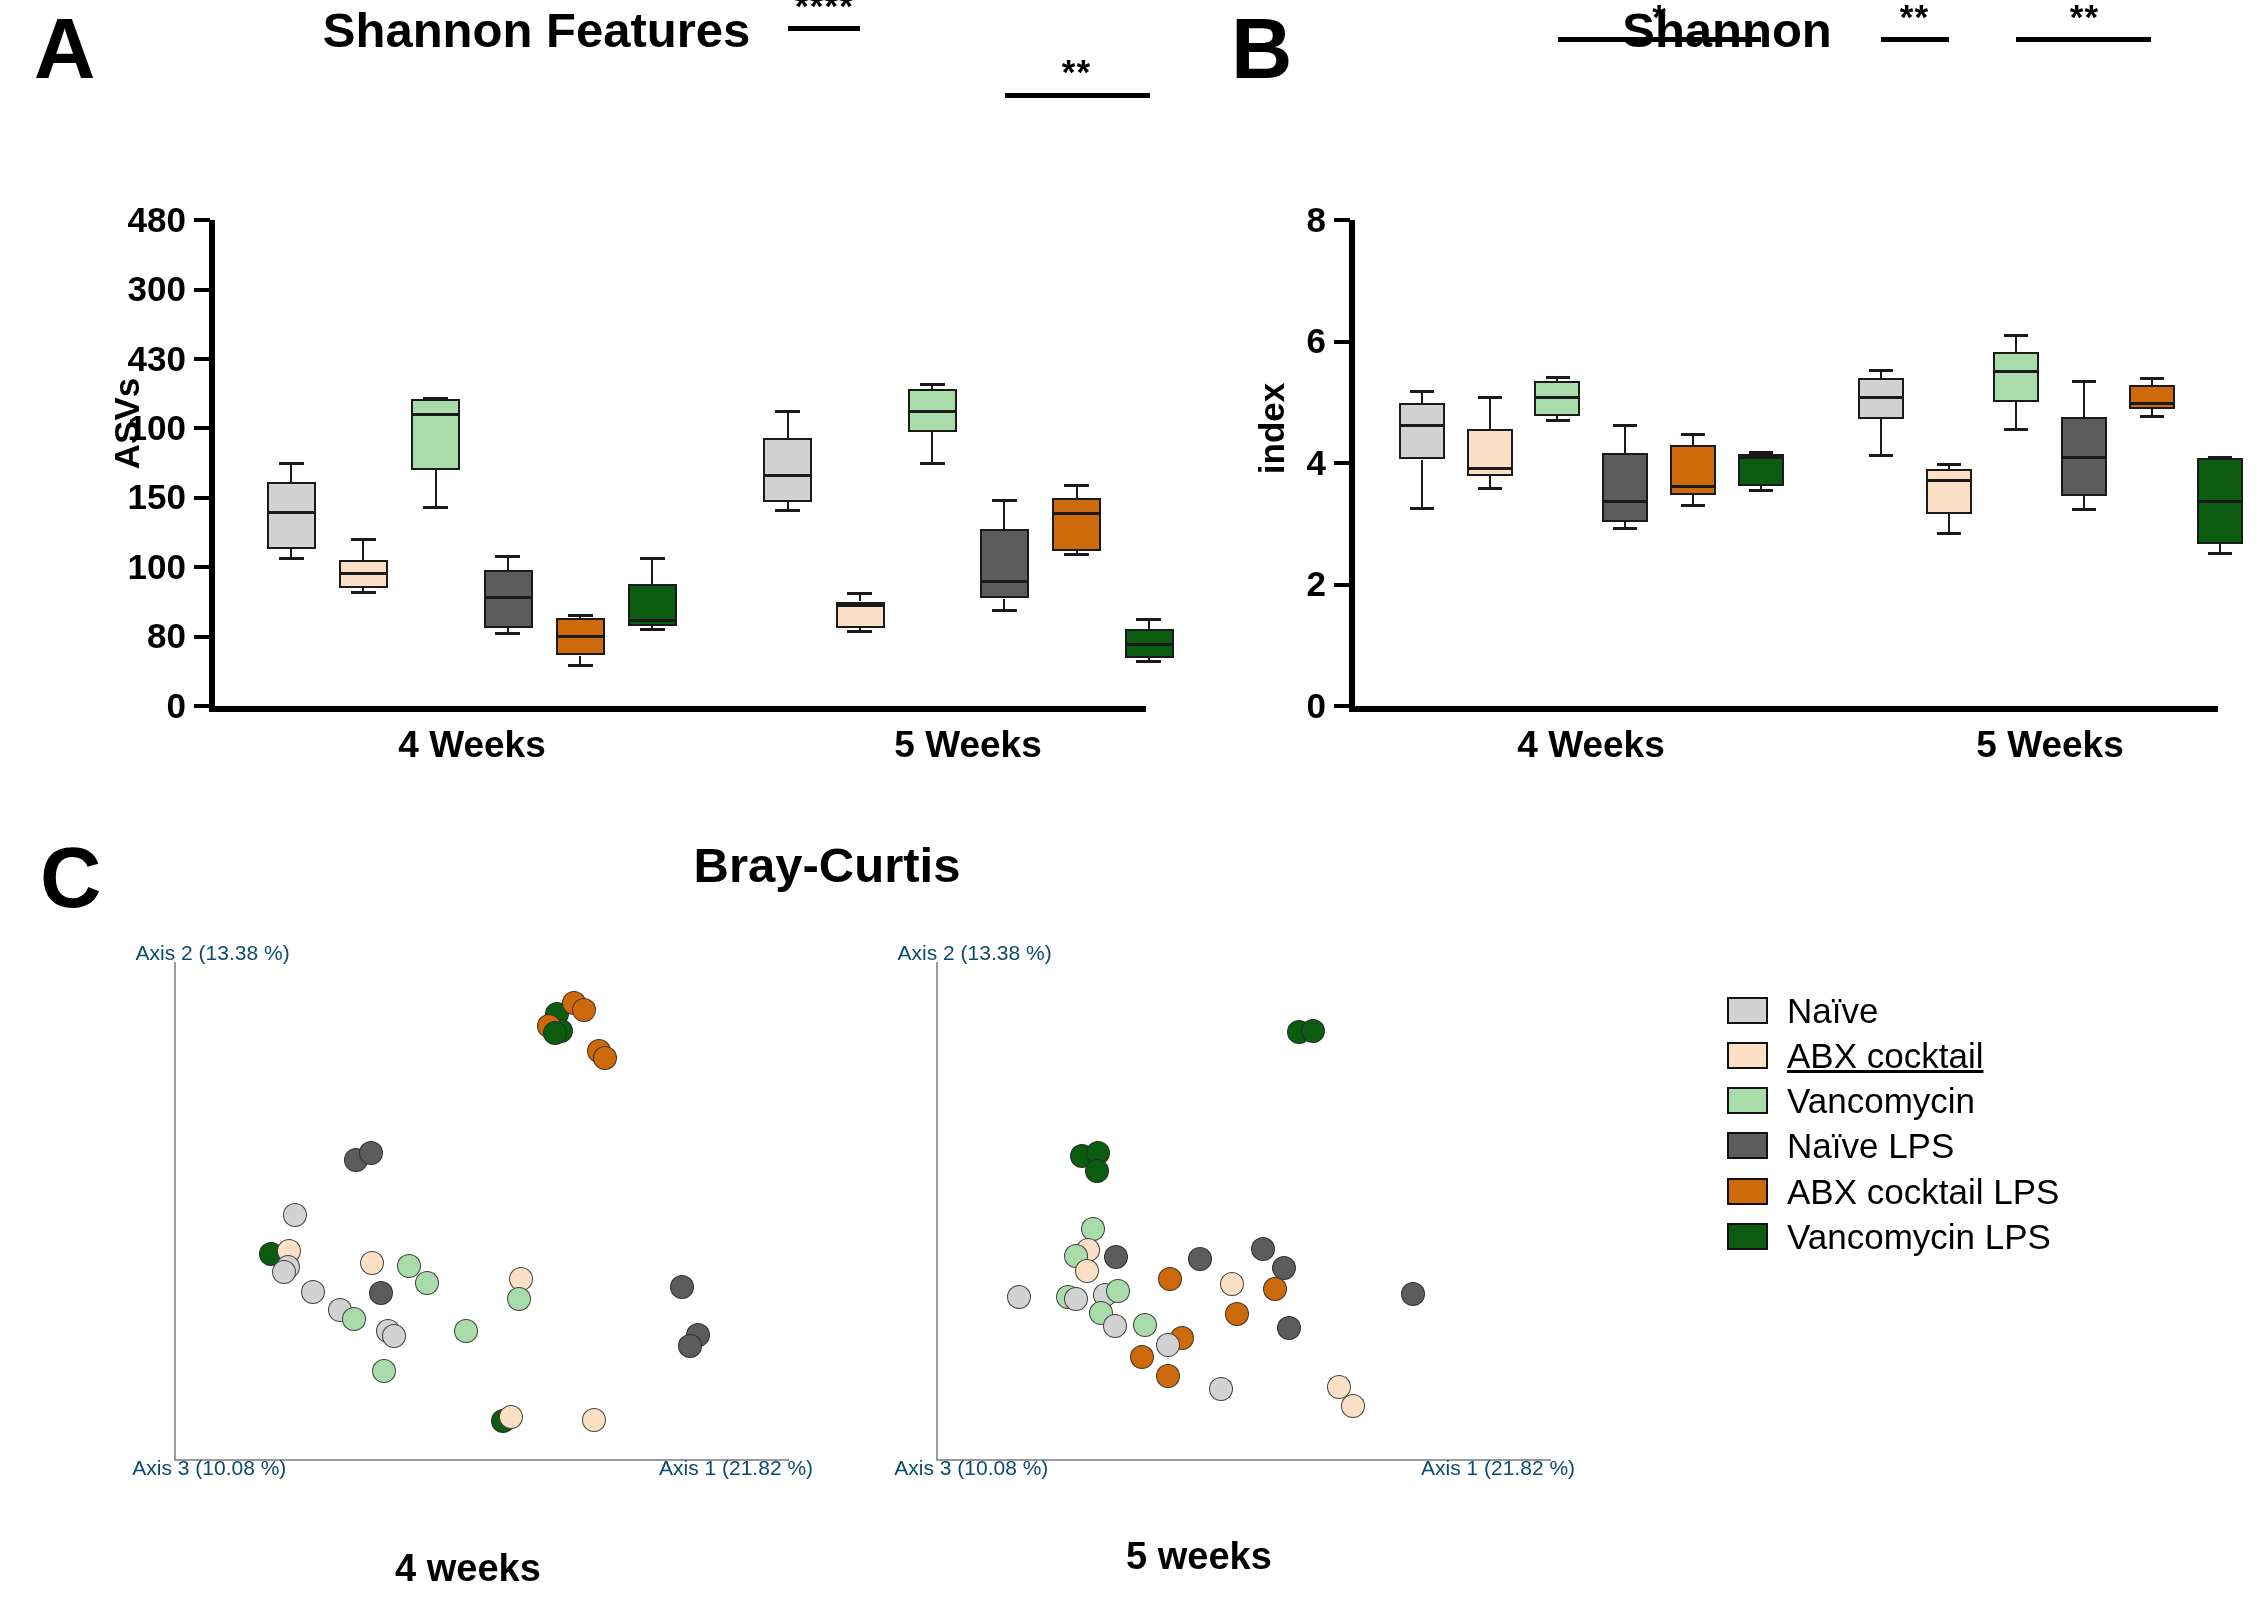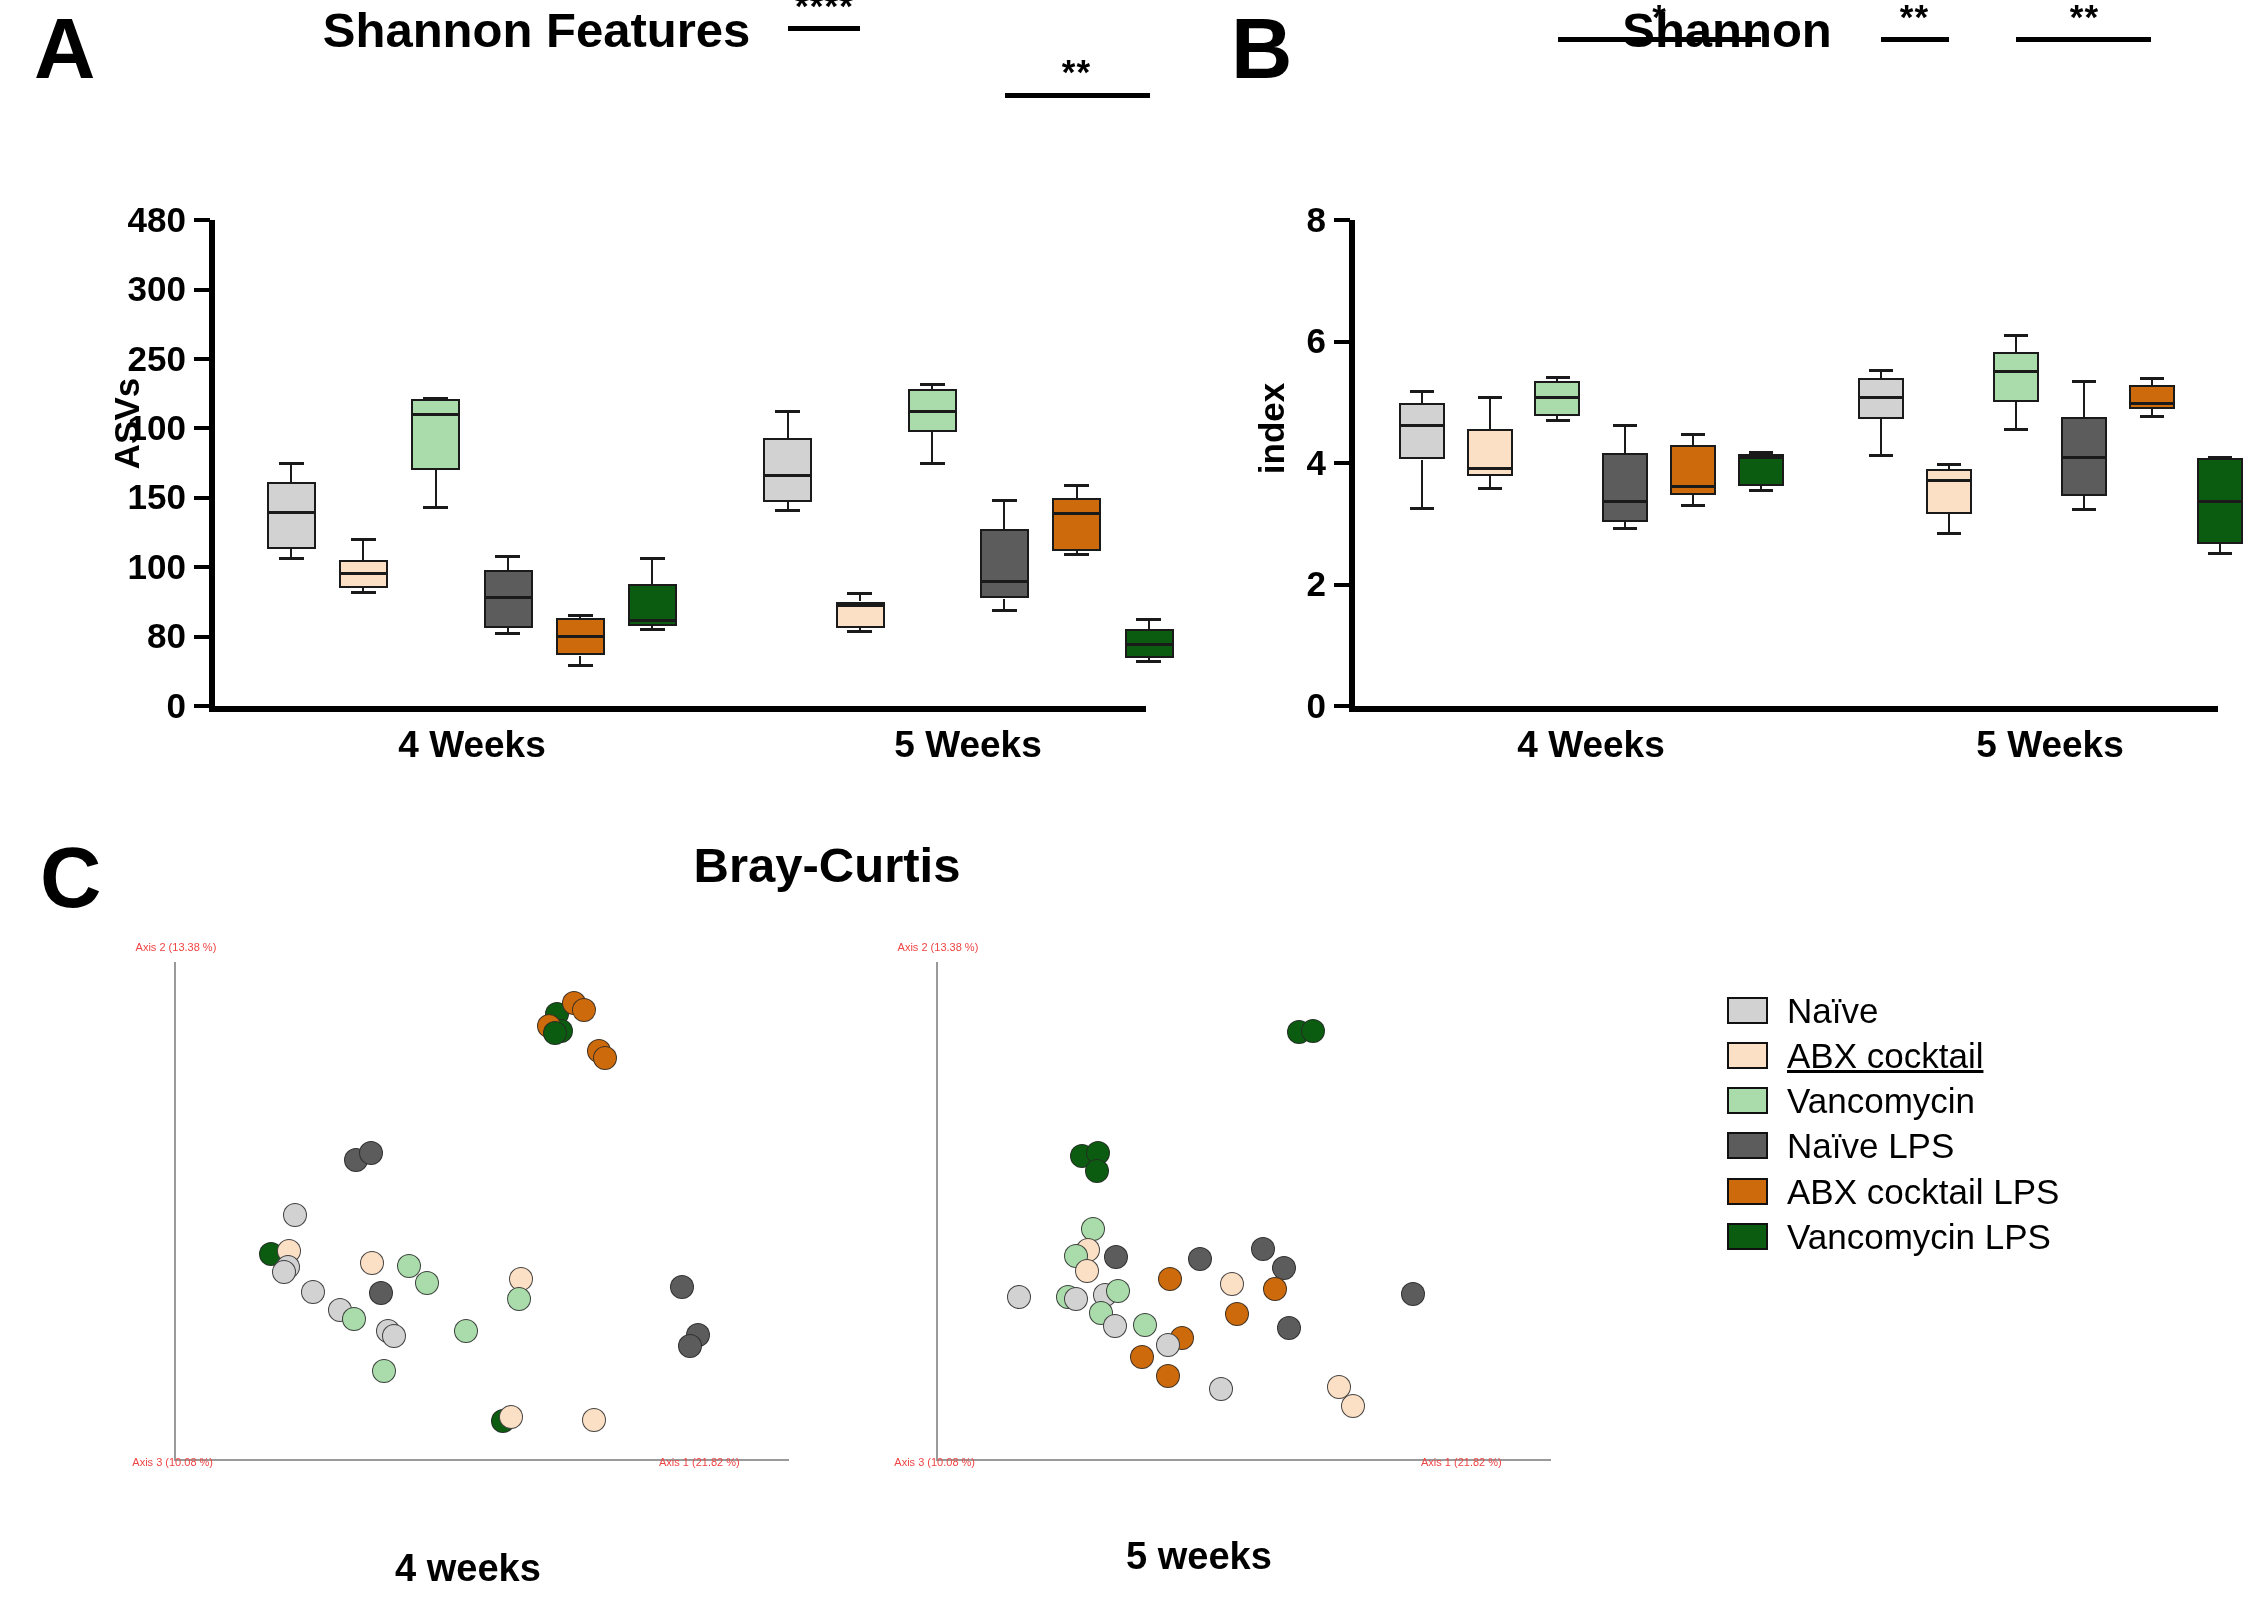--- a/index.html
+++ b/index.html
@@ -30,21 +30,21 @@
   .cap{position:absolute;background:#1a1a1a;height:2.8px;}
 
   
   .sigline{position:absolute;background:#000;height:5.1px;}
   .sigstar{position:absolute;font-weight:bold;font-size:35px;line-height:1;
            text-align:center;letter-spacing:1.1px;white-space:nowrap;}
 
   
   .pcoa{position:absolute;}
   .pcoa-ax{position:absolute;background:#9a9a9a;}
-  .pcoa-lbl{position:absolute;font-size:11px;color:#ef4444;white-space:nowrap;}
+  .pcoa-lbl{position:absolute;font-size:21px;color:#0c4a6e;white-space:nowrap;}
   .dot{position:absolute;width:24px;height:24px;border-radius:50%;
        border:1.7px solid rgba(40,40,40,.85);box-sizing:border-box;}
   .pcoa-cap{position:absolute;font-weight:bold;font-size:38px;white-space:nowrap;}
 
   
   .legend{position:absolute;}
   .leg-row{position:absolute;display:flex;align-items:center;}
   .leg-sw{width:41px;height:27px;border:2.8px solid #111;box-sizing:border-box;margin-right:19px;}
   .leg-txt{font-size:35px;line-height:1;white-space:nowrap;}
 </style>
@@ -60,21 +60,21 @@
     <div class="ticklbl" style="left:45px;top:688px;width:141px;">0</div>
     <div class="tick" style="left:194px;top:635px;width:16px;"></div>
     <div class="ticklbl" style="left:45px;top:618px;width:141px;">80</div>
     <div class="tick" style="left:194px;top:565px;width:16px;"></div>
     <div class="ticklbl" style="left:45px;top:549px;width:141px;">100</div>
     <div class="tick" style="left:194px;top:496px;width:16px;"></div>
     <div class="ticklbl" style="left:45px;top:479px;width:141px;">150</div>
     <div class="tick" style="left:194px;top:426px;width:16px;"></div>
     <div class="ticklbl" style="left:45px;top:410px;width:141px;">100</div>
     <div class="tick" style="left:194px;top:357px;width:16px;"></div>
-    <div class="ticklbl" style="left:45px;top:341px;width:141px;">250</div>
+    <div class="ticklbl" style="left:45px;top:341px;width:141px;">430</div>
     <div class="tick" style="left:194px;top:288px;width:16px;"></div>
     <div class="ticklbl" style="left:45px;top:271px;width:141px;">300</div>
     <div class="tick" style="left:194px;top:218px;width:16px;"></div>
     <div class="ticklbl" style="left:45px;top:202px;width:141px;">480</div>
     <div class="axis-title" style="left:107px;top:497px;transform:rotate(-90deg);
                  width:147px;text-align:center;">ASVs</div>
     <div class="whisk" style="left:290px;top:463px;height:19.4px;"></div>
     <div class="cap" style="left:279px;top:462px;width:25px;"></div>
     <div class="whisk" style="left:290px;top:549px;height:9.7px;"></div>
     <div class="cap" style="left:279px;top:557px;width:25px;"></div>

